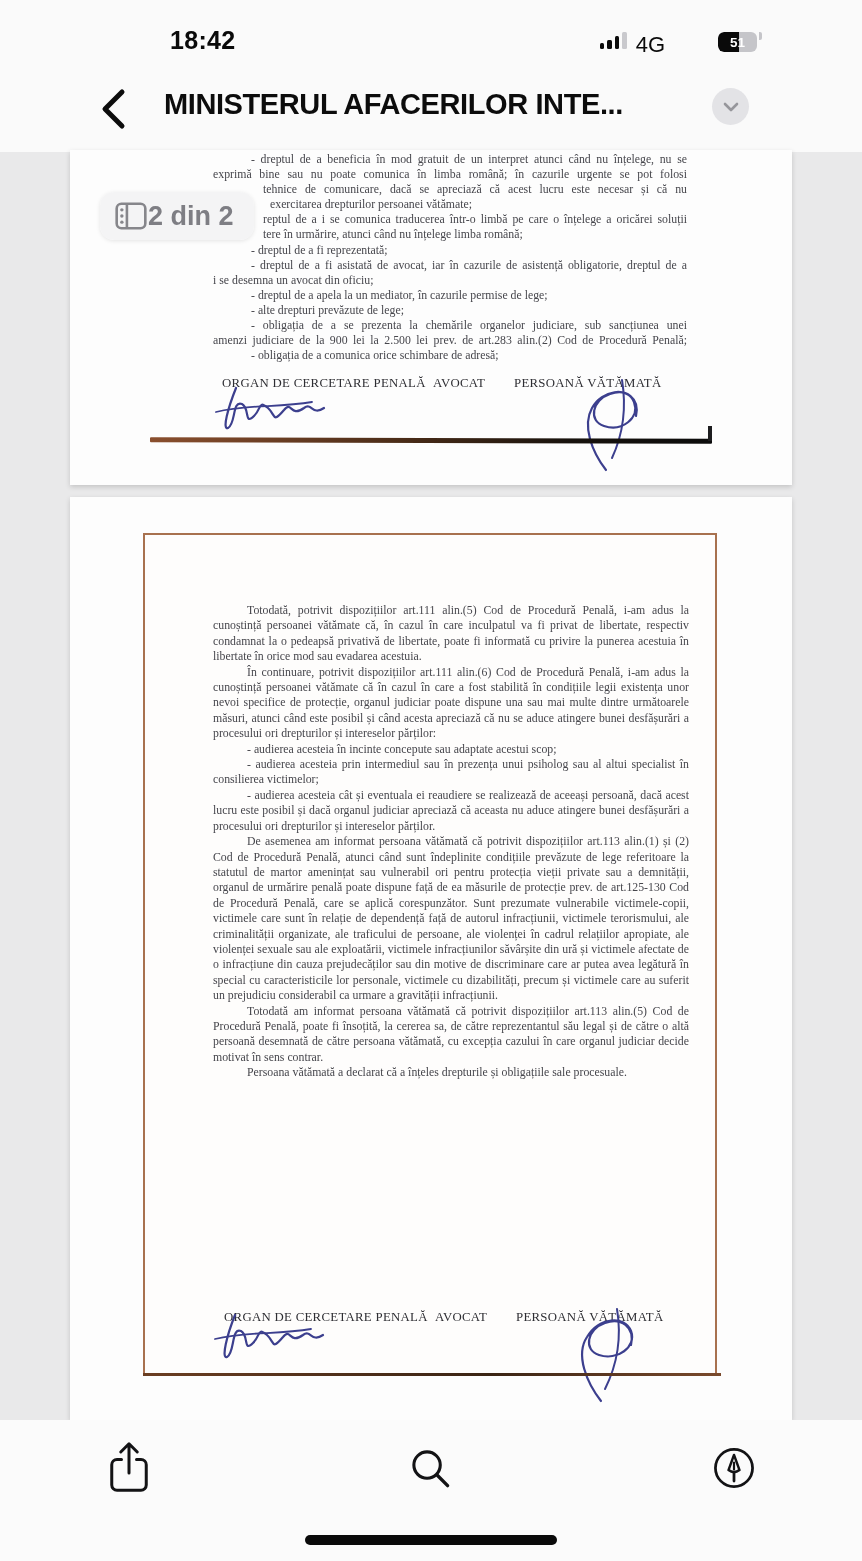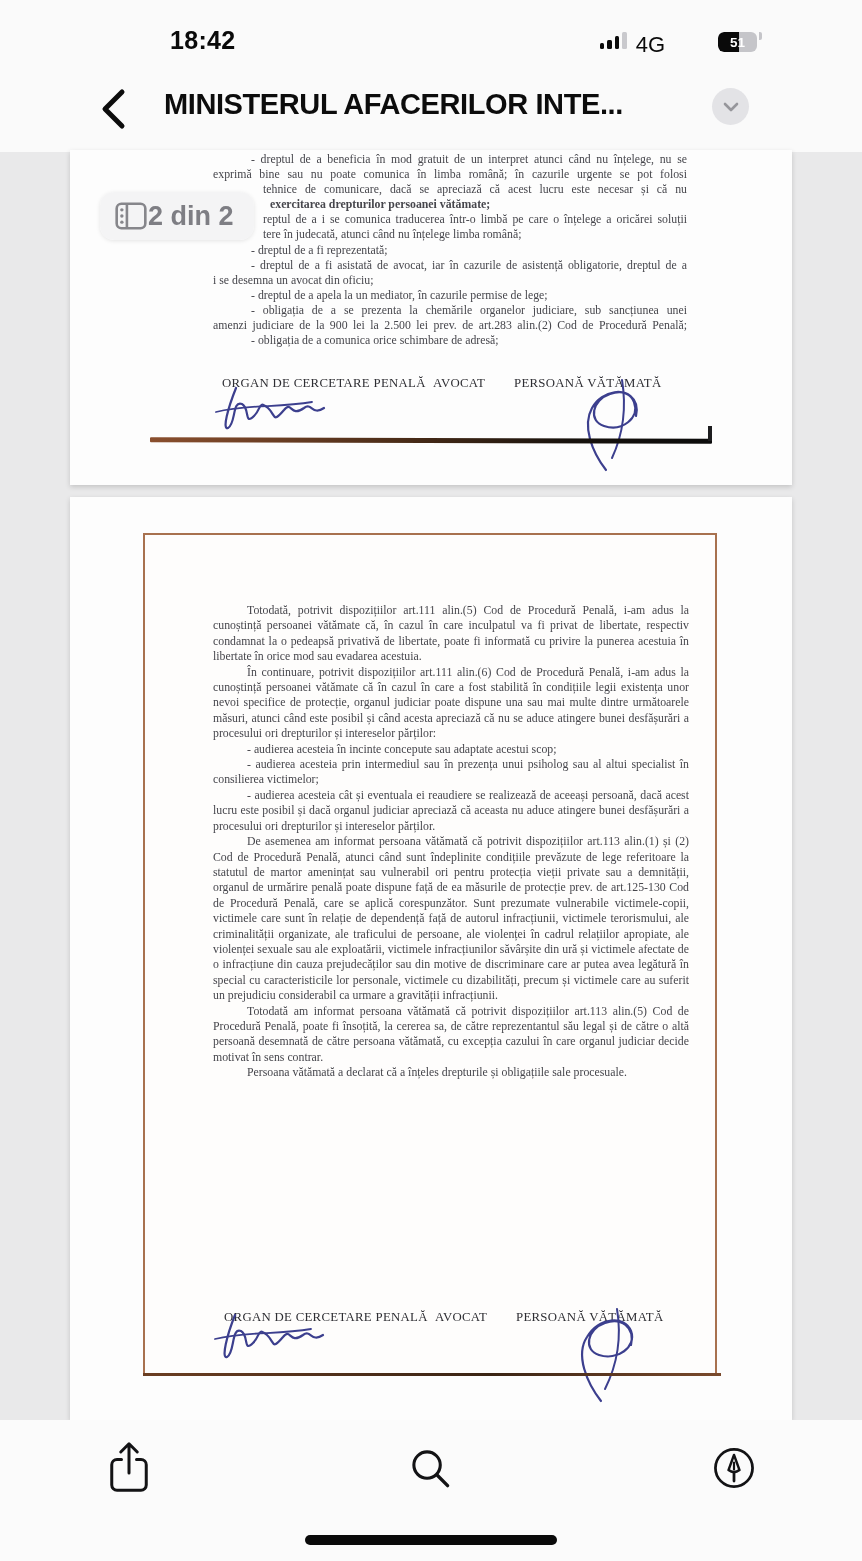--- a/index.html
+++ b/index.html
@@ -37,21 +37,21 @@
   .page-card{position:absolute;left:70px;width:722px;background:#fdfdfd;
     box-shadow:0 2px 5px rgba(0,0,0,.16);overflow:hidden;}
   .card1{top:150px;height:335px;}
   .card2{top:497px;height:923px;}
   
   .scan-text{font-family:"Liberation Serif",serif;color:#46464c;}
   .p1-lines{position:absolute;left:143px;top:2px;width:474px;font-size:11.8px;line-height:15.1px;}
   .p1-lines .ln{white-space:nowrap;overflow:hidden;}
   .ln.i1{padding-left:38px;}
   .ln.i2{padding-left:50px;}
-  .ln.i3{padding-left:57px;font-weight:bold;}
+  .ln.i3{padding-left:57px;}
   .ln.j{text-align:justify;text-align-last:justify;white-space:normal;}
   
   .sig-row{position:absolute;font-family:"Liberation Serif",serif;font-size:12.8px;color:#2e2e33;letter-spacing:.3px;}
   .sig-label{position:absolute;top:0;white-space:nowrap;}
   .sig-svg{position:absolute;pointer-events:none;}
   .scan-edge-real{position:absolute;left:80px;top:288px;width:562px;height:5px;border-radius:1px;
     background:linear-gradient(90deg,#8a4f2e 0%,#4a2c18 45%,#17120d 75%,#0c0c0c 100%);
     transform:rotate(.15deg);}
   .scan-tick{position:absolute;left:638px;top:276px;width:4px;height:15px;background:#1d1d1f;}
   
@@ -111,25 +111,26 @@
 
   <div class="doc-bg"></div>
 
   <div class="page-card card1">
     <div class="p1-lines scan-text">
       <div class="ln i1 j">- dreptul de a beneficia în mod gratuit de un interpret atunci când nu înțelege, nu se</div>
       <div class="ln j">exprimă bine sau nu poate comunica în limba română; în cazurile urgente se pot folosi</div>
       <div class="ln i2 j">tehnice de comunicare, dacă se apreciază că acest lucru este necesar și că nu</div>
       <div class="ln i3">exercitarea drepturilor persoanei vătămate;</div>
       <div class="ln i2 j">reptul de a i se comunica traducerea într-o limbă pe care o înțelege a oricărei soluții</div>
-      <div class="ln i2">tere în judecată, atunci când nu înțelege limba română;</div>
+      <div class="ln i2">tere în urmărire, atunci când nu înțelege limba română;</div>
       <div class="ln i1">- dreptul de a fi reprezentată;</div>
       <div class="ln i1 j">- dreptul de a fi asistată de avocat, iar în cazurile de asistență obligatorie, dreptul de a</div>
       <div class="ln">i se desemna un avocat din oficiu;</div>
       <div class="ln i1">- dreptul de a apela la un mediator, în cazurile permise de lege;</div>
+      <div class="ln i1">- alte drepturi prevăzute de lege;</div>
       <div class="ln i1 j">- obligația de a se prezenta la chemările organelor judiciare, sub sancțiunea unei</div>
       <div class="ln j">amenzi judiciare de la 900 lei la 2.500 lei prev. de art.283 alin.(2) Cod de Procedură Penală;</div>
       <div class="ln i1">- obligația de a comunica orice schimbare de adresă;</div>
     </div>
 
     <div class="sig-row" style="left:0;top:226px;width:722px;height:20px;">
       <span class="sig-label" style="left:152px;">ORGAN DE CERCETARE PENALĂ</span>
       <span class="sig-label" style="left:363px;">AVOCAT</span>
       <span class="sig-label" style="left:444px;">PERSOANĂ VĂTĂMATĂ</span>
     </div>

